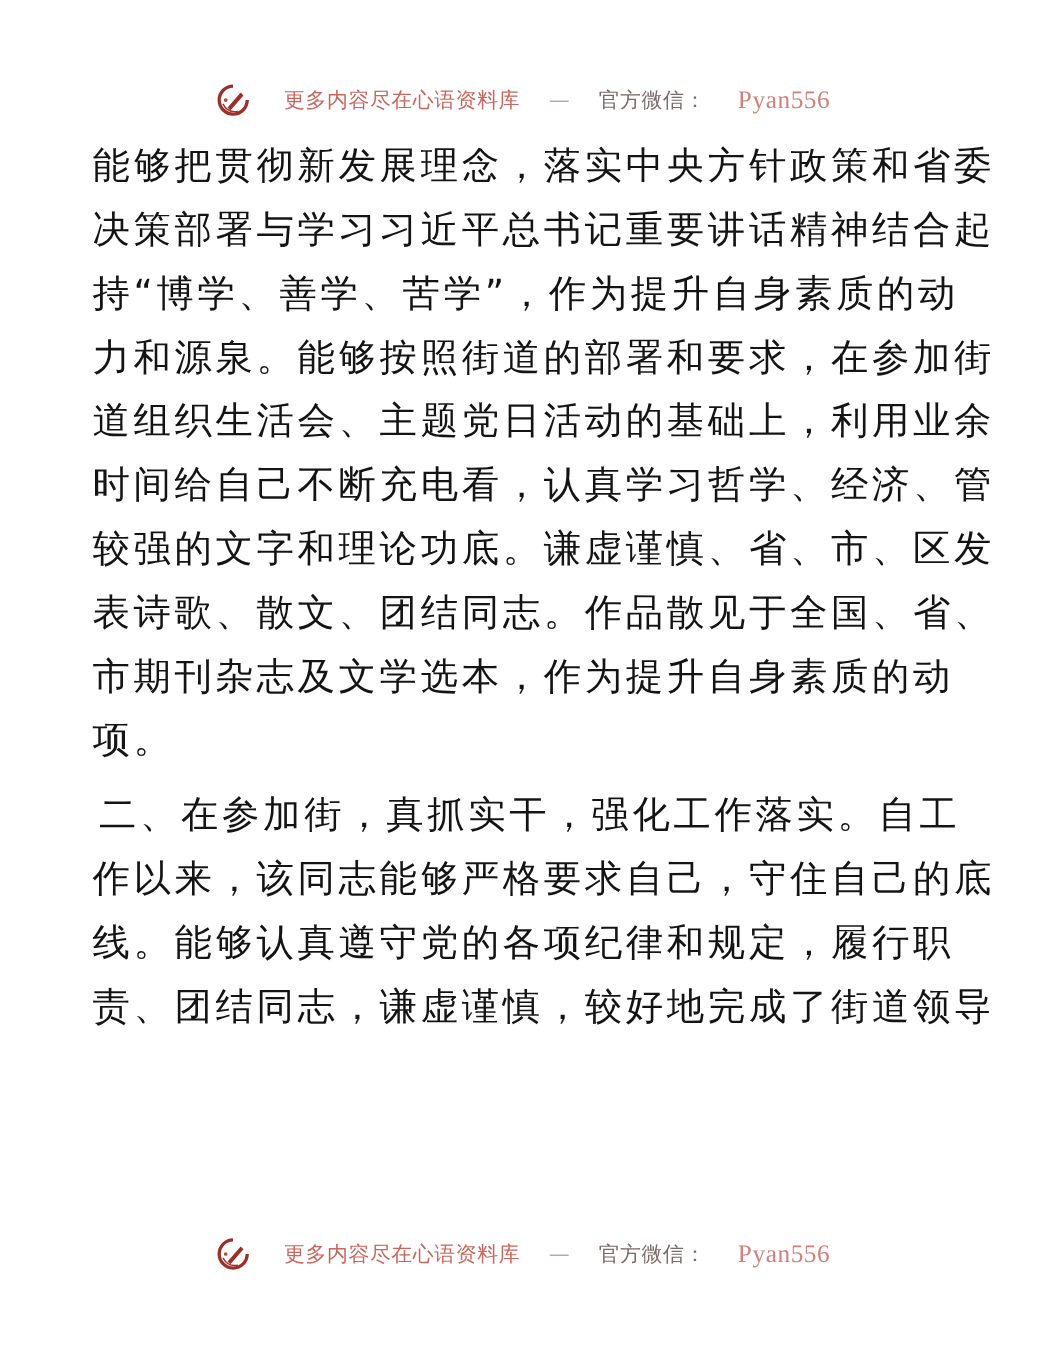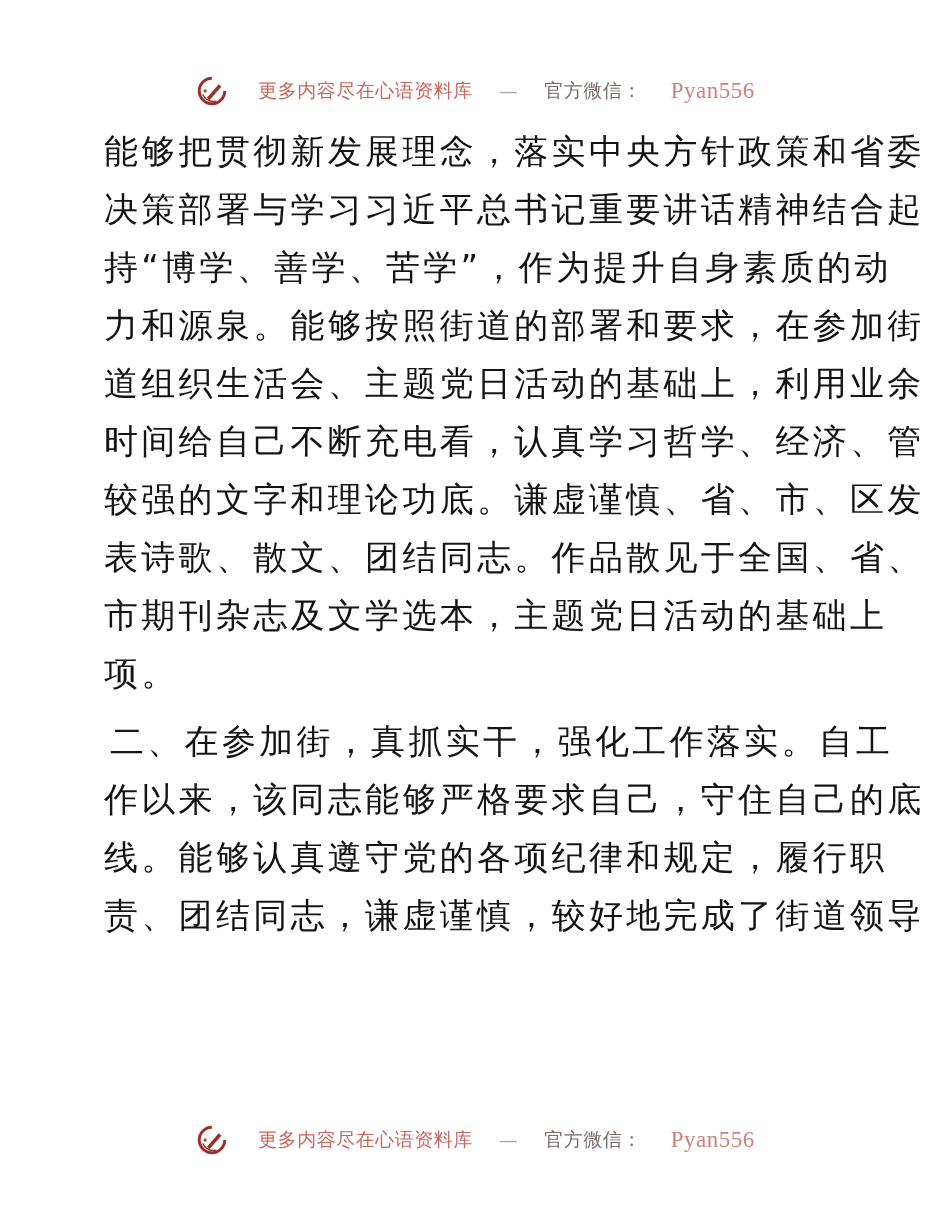--- a/index.html
+++ b/index.html
@@ -49,21 +49,21 @@
       font-family: Liberation Mono, monospace;
     }
     .wm-id {
       color: #d0807a;
       font-family: Liberation Serif, serif;
       font-size: 23px;
       margin-left: 4px;
     }
     .content {
       position: absolute;
-      left: 104px;
+      left: 84px;
       top: 122px;
       width: 760px;
     }
     .line {
       display: block;
       font-size: 34px;
       line-height: 58px;
       height: 58px;
       letter-spacing: 3.3px;
       white-space: nowrap;
@@ -94,21 +94,21 @@
 <div class="content">
   <div>
     <span class="line">能够把贯彻新发展理念，落实中央方针政策和省委</span>
     <span class="line">决策部署与学习习近平总书记重要讲话精神结合起</span>
     <span class="line">持“博学、善学、苦学”，作为提升自身素质的动</span>
     <span class="line">力和源泉。能够按照街道的部署和要求，在参加街</span>
     <span class="line">道组织生活会、主题党日活动的基础上，利用业余</span>
     <span class="line">时间给自己不断充电看，认真学习哲学、经济、管</span>
     <span class="line">较强的文字和理论功底。谦虚谨慎、省、市、区发</span>
     <span class="line">表诗歌、散文、团结同志。作品散见于全国、省、</span>
-    <span class="line">市期刊杂志及文学选本，主题党日活动的基础上</span>
+    <span class="line">市期刊杂志及文学选本，作为提升自身素质的动</span>
     <span class="line">项。</span>
   </div>
   <div class="para-gap"></div>
   <div>
     <span class="line indent-sm">二、在参加街，真抓实干，强化工作落实。自工</span>
     <span class="line">作以来，该同志能够严格要求自己，守住自己的底</span>
     <span class="line">线。能够认真遵守党的各项纪律和规定，履行职</span>
     <span class="line">责、团结同志，谦虚谨慎，较好地完成了街道领导</span>
   </div>
 </div>

